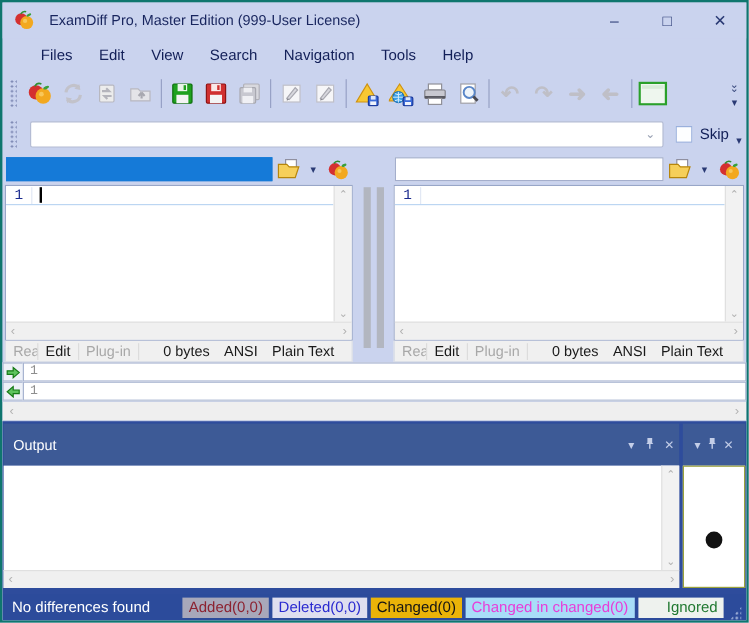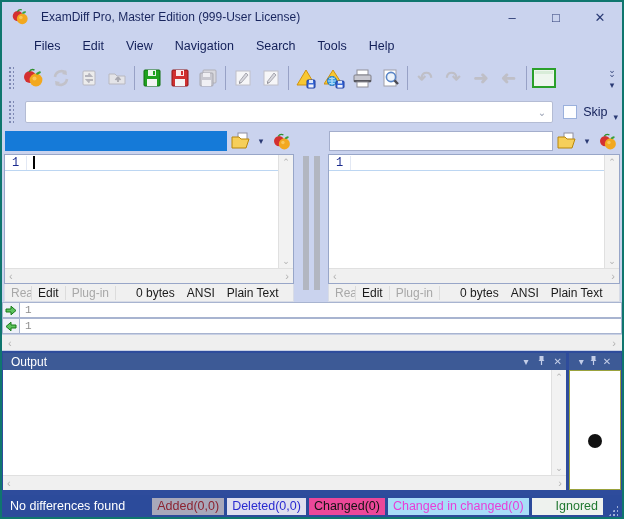--- a/index.html
+++ b/index.html
@@ -73,21 +73,21 @@
   .mergefield{ flex:1; background:#fff; border:1px solid #a8b4d0; display:flex; align-items:center;
                font-family:"Liberation Mono","DejaVu Sans Mono",monospace; font-size:11px; color:#8e8e8e; padding-left:5px;}
   .fullhscroll{ height:17px; background:#efefef; border-top:1px solid #c8d0e4; border-bottom:1px solid #c8d0e4;
                 display:flex; justify-content:space-between; align-items:center; padding:0 6px; color:#b2b2b2; font-size:11px; flex:0 0 auto;}
 
   
   .dockarea{ height:144px; background:#2e4c9c; display:flex; gap:3px; padding:2px 1px 5px 1px; flex:0 0 auto;}
   .dockpanel{ display:flex; flex-direction:column;}
   .outputpanel{ flex:1;}
   .minipanel{ width:52px;}
-  .dockheader{ height:17px; background:#3d5a96; display:flex; align-items:center; padding:0 4px 0 8px; flex:0 0 auto;}
+  .dockheader{ height:35px; background:#3d5a96; display:flex; align-items:center; padding:0 4px 0 8px; flex:0 0 auto;}
   .docktitle{ color:#fff; font-size:12px; flex:1;}
   .dockicons{ display:flex; align-items:center; gap:8px; margin-left:auto; color:#c4cee8; font-size:10px;}
   .dockbody{ flex:1; background:#fff; position:relative; min-height:0;}
   .outbody{ display:flex; flex-direction:column;}
   .outmain{ flex:1; display:flex; min-height:0;}
   .outtext{ flex:1;}
   .minibody{ border:1px solid #9aa23c; display:flex; align-items:center; justify-content:center;}
   .pie{ width:14px; height:14px; border-radius:50%; background:#111; margin-top:22px;}
 
   
@@ -116,22 +116,22 @@
       <div class="winbtn">–</div>
       <div class="winbtn">□</div>
       <div class="winbtn">✕</div>
     </div>
   </div>
 
   <div class="menubar">
     <div class="menuitem">Files</div>
     <div class="menuitem">Edit</div>
     <div class="menuitem">View</div>
+    <div class="menuitem">Search</div>
     <div class="menuitem">Navigation</div>
-    <div class="menuitem">Search</div>
     <div class="menuitem">Tools</div>
     <div class="menuitem">Help</div>
   </div>
 
   <div class="toolbar tb1">
     <div class="grip"></div>
 
     <div class="tbtn">
       <svg width="22" height="22" viewBox="0 0 22 22">
         <circle cx="8" cy="10" r="6" fill="#d43030"></circle>
@@ -460,19 +460,19 @@
       <div class="dockbody minibody">
         <div class="pie"></div>
       </div>
     </div>
   </div>
 
   <div class="bottombar">
     <span class="statmsg">No differences found</span>
     <span class="badge" style="background: rgb(168, 168, 186); color: rgb(140, 34, 48);">Added(0,0)</span>
     <span class="badge" style="background: rgb(223, 223, 239); color: rgb(42, 42, 208);">Deleted(0,0)</span>
-    <span class="badge" style="background: #ec4899; color: rgb(20, 20, 20);">Changed(0)</span>
+    <span class="badge" style="background: #eab308; color: rgb(20, 20, 20);">Changed(0)</span>
     <span class="badge" style="background: rgb(168, 221, 248); color: rgb(232, 60, 216);">Changed in changed(0)</span>
     <span class="badge" style="background: rgb(238, 242, 238); color: rgb(32, 120, 48); padding-left: 24px;">Ignored</span>
     <span class="sizegrip"></span>
   </div>
 
 </div>
 
 </body></html>

